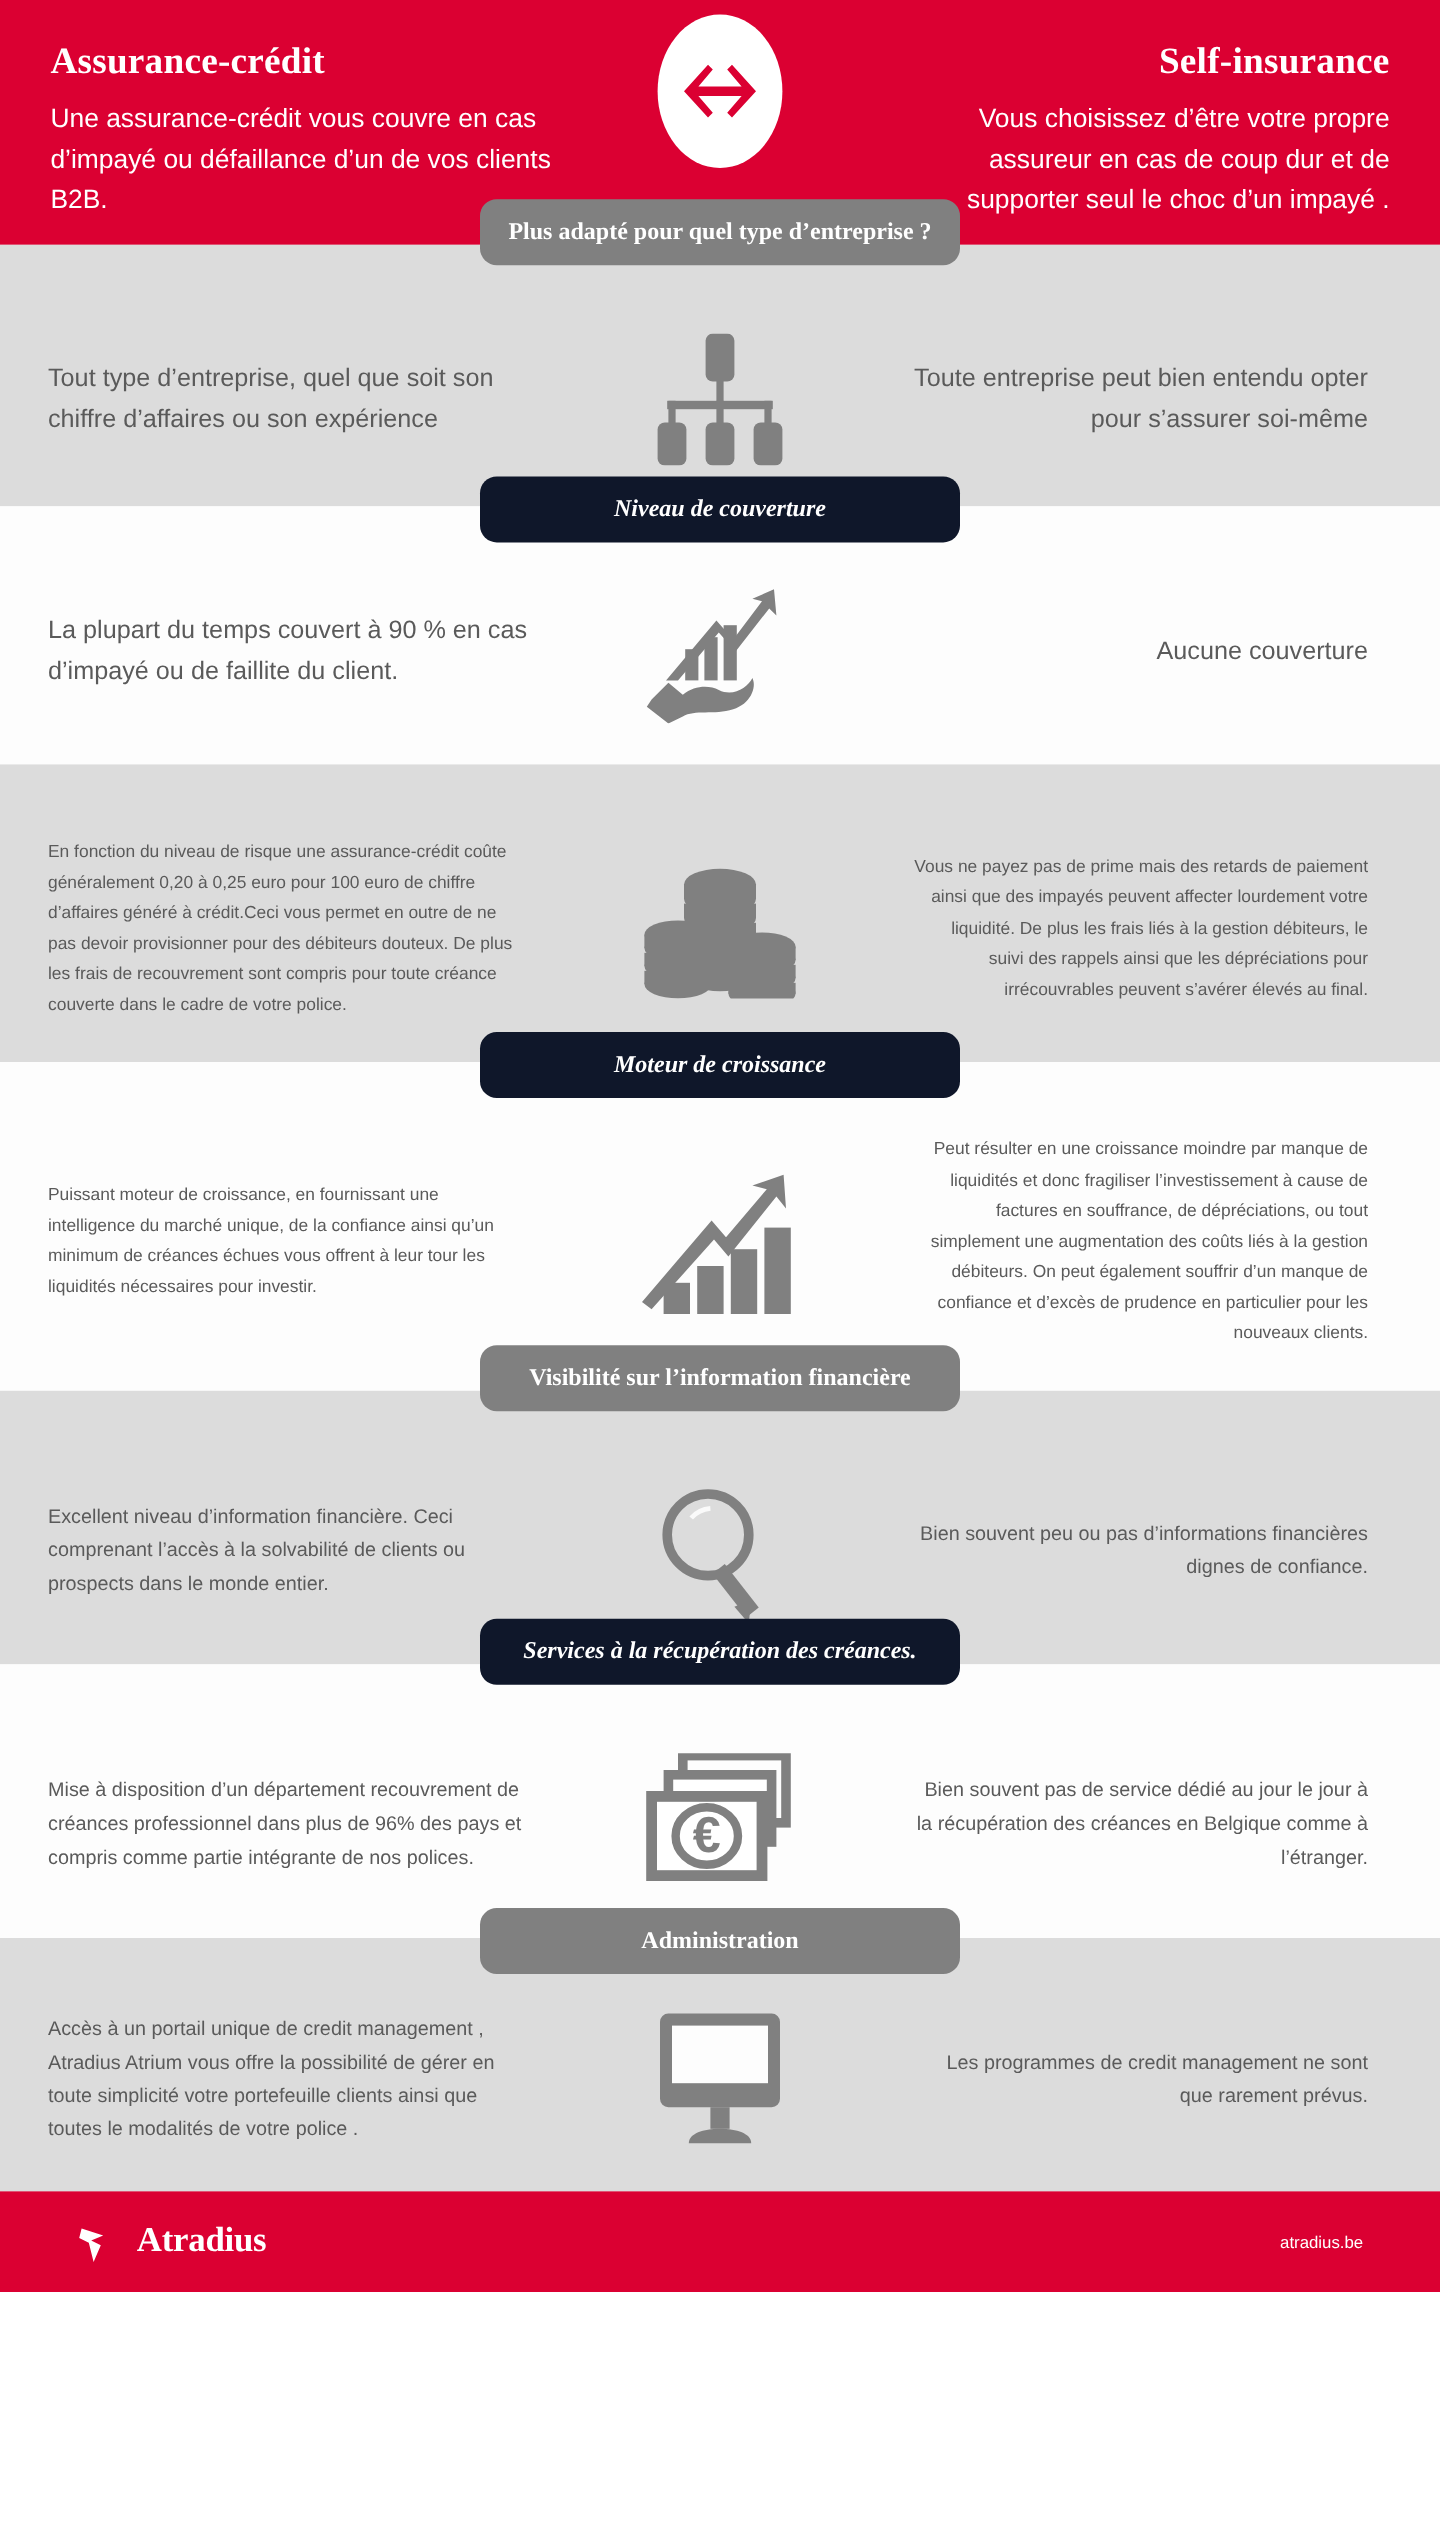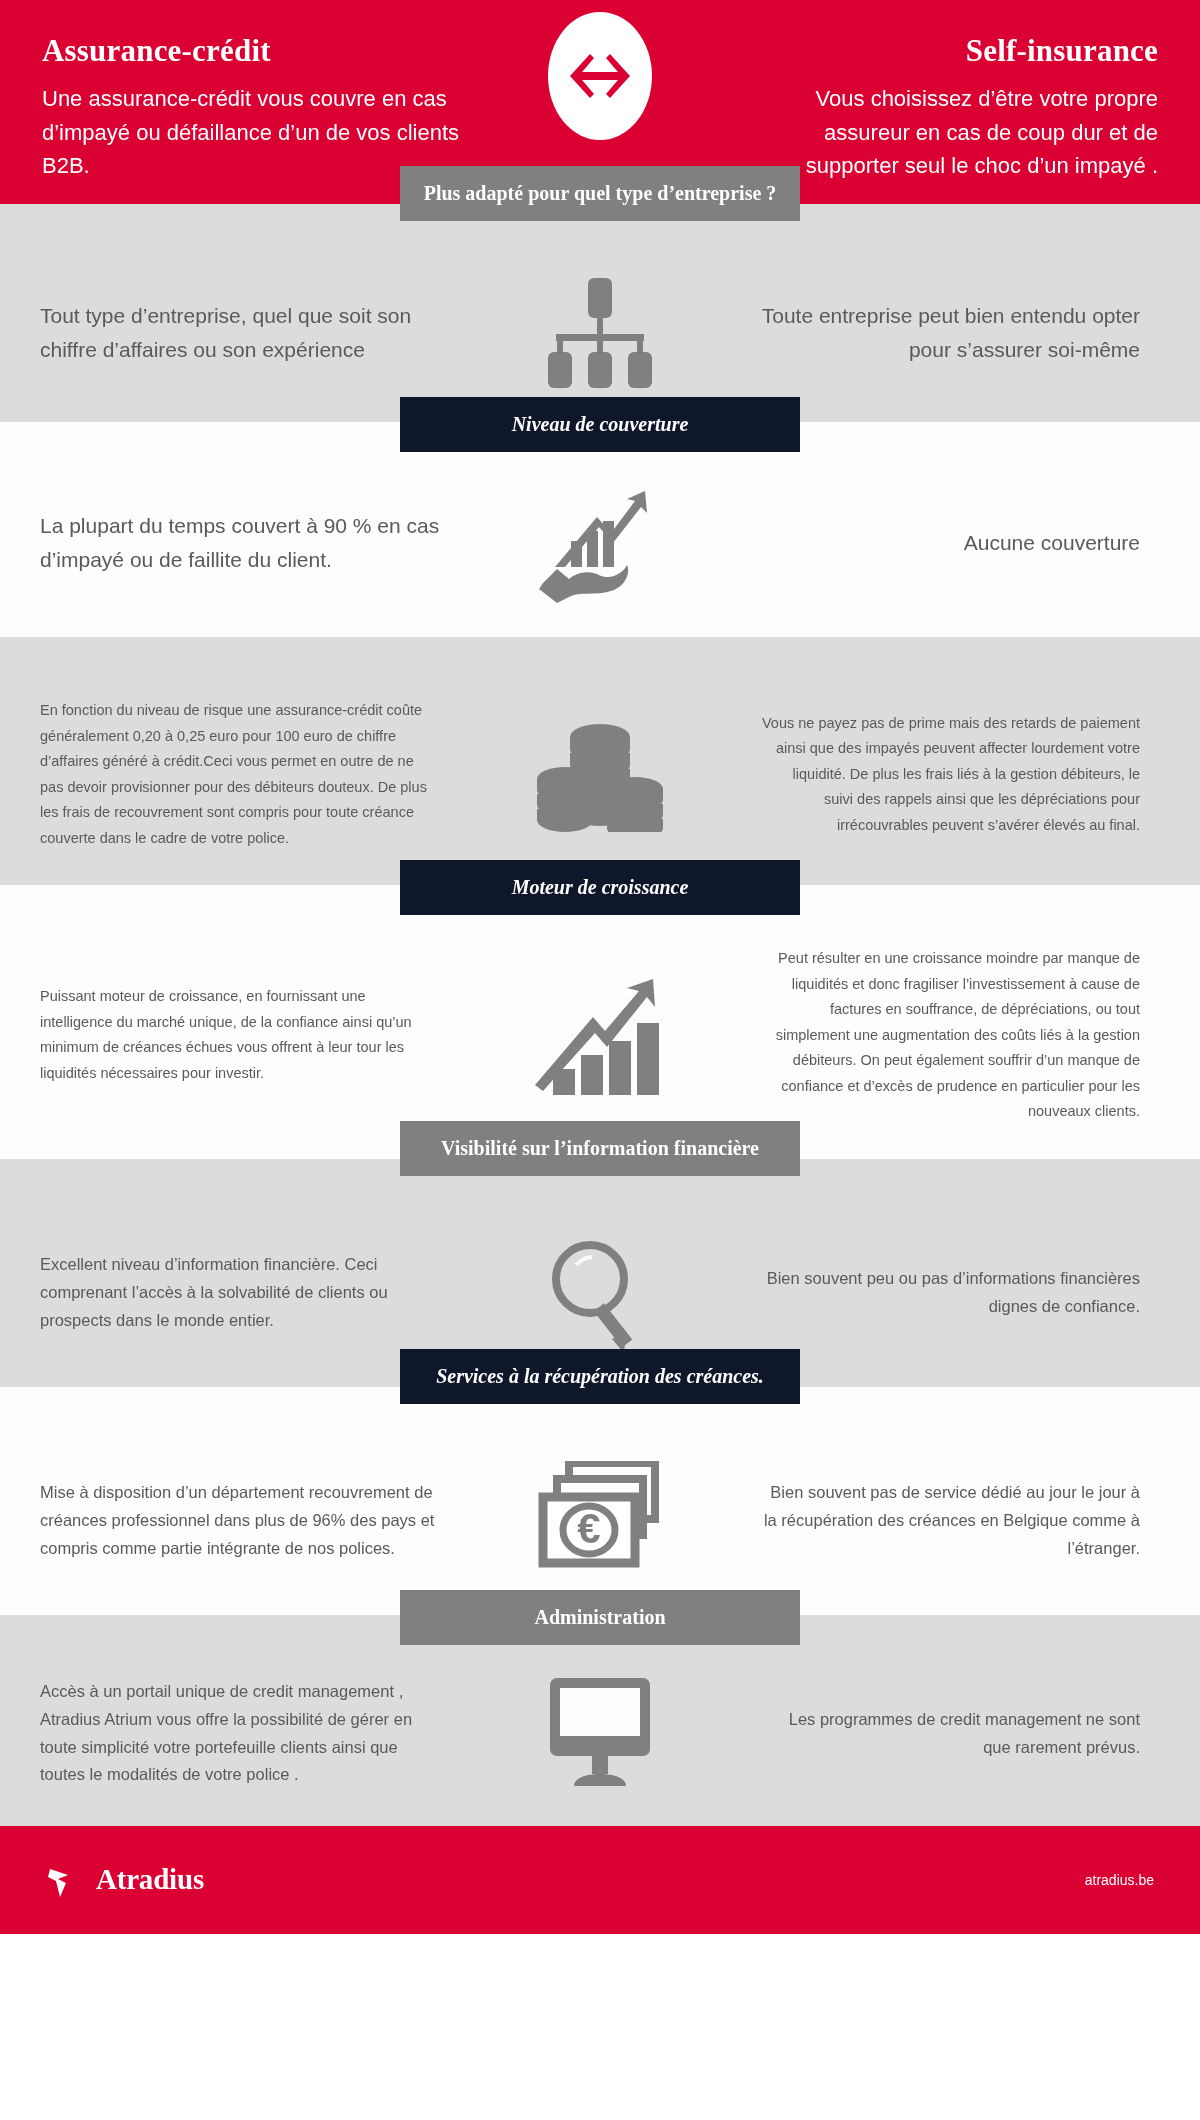--- a/index.html
+++ b/index.html
@@ -61,20 +61,21 @@
     transform:translateX(-50%);
     width:400px;
     padding:14px 18px;
     text-align:center;
     font-family:"Liberation Serif", serif;
     color:#ffffff;
     font-size:20px;
     font-weight:bold;
     line-height:1.35;
     z-index:5;
+    border-radius:14px;
   }
   .band-label.gray { background:#808080; }
   .band-label.red  { background:#0f172a;font-style:italic; }
 
   .section-body {
     display:flex;
     align-items:center;
     justify-content:space-between;
   }
 
@@ -93,25 +94,25 @@
     width:290px;
     display:flex;
     align-items:center;
     justify-content:center;
   }
   .col-icon svg { display:block; }
 
   
   .footer {
     background:#DB0032;
-    height:108px;
+    height:84px;
     display:flex;
     align-items:center;
     justify-content:space-between;
-    padding:0 46px;
+    padding:0 64px;
   }
   .logo { display:flex; align-items:center; gap:8px; }
   .logo-mark { width:42px; height:42px; }
   .logo-word {
     font-family:"Liberation Serif", serif;
     color:#ffffff;
     font-size:29px;
     font-weight:bold;
     letter-spacing:-0.2px;
   }

